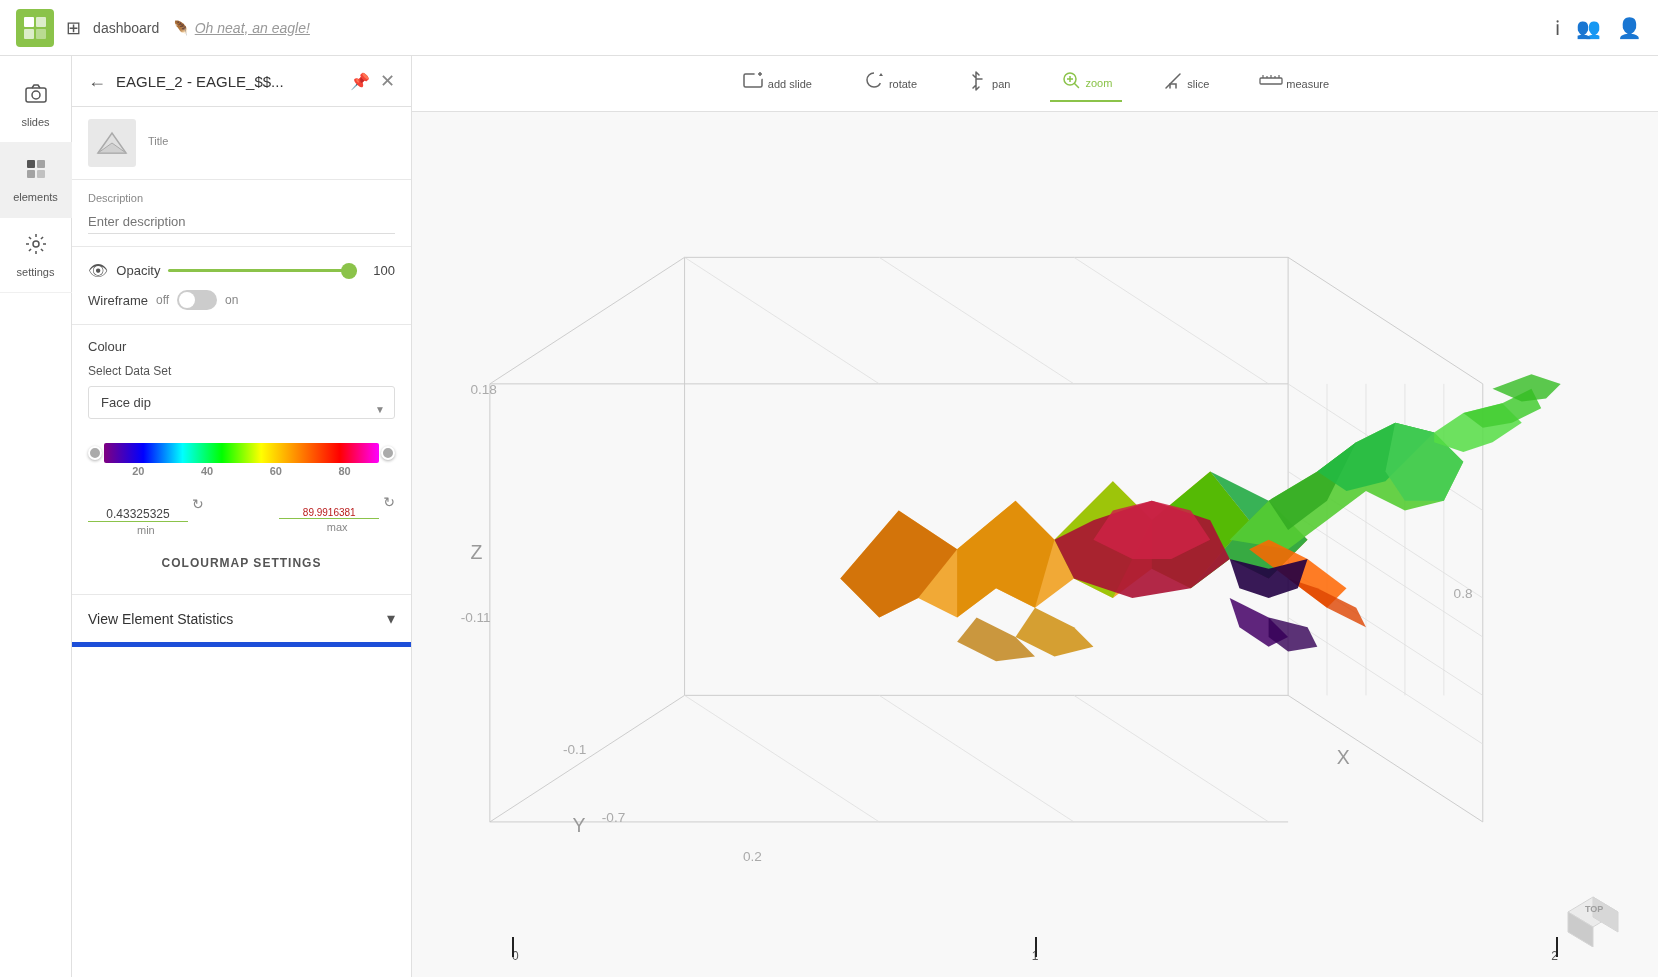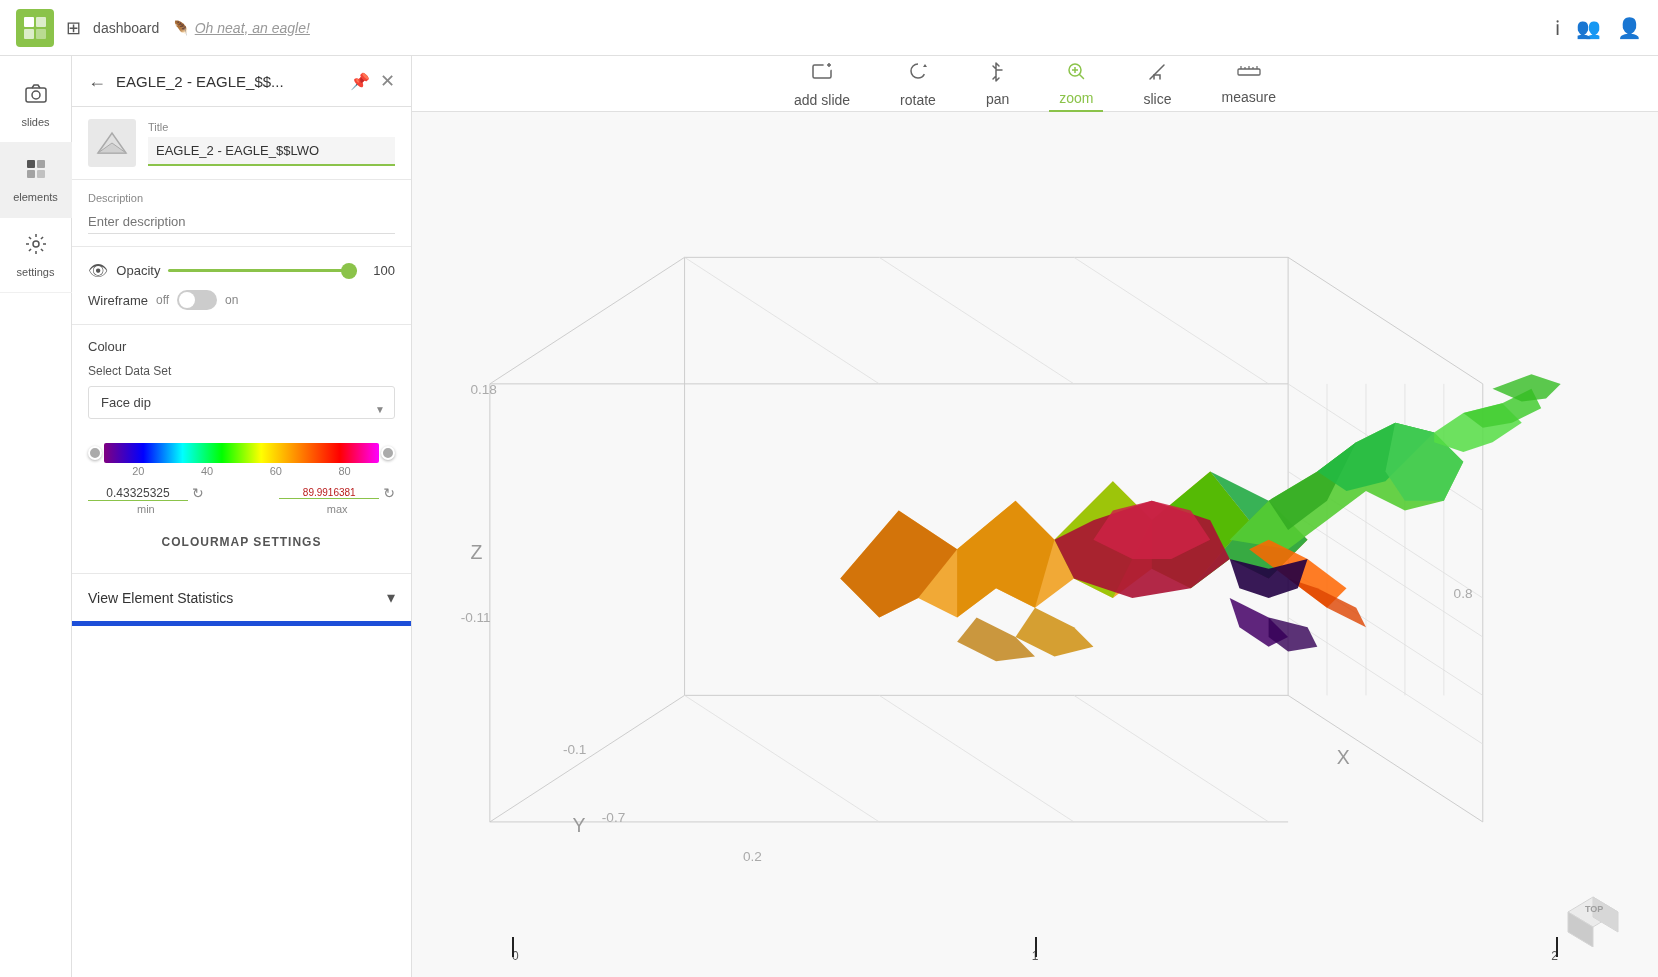--- a/index.html
+++ b/index.html
@@ -272,39 +272,41 @@
       border-radius: 50%;
       background: #aaa;
       border: 2px solid #fff;
       box-shadow: 0 1px 3px rgba(0,0,0,0.3);
       cursor: pointer;
     }
     .colormap-ticks {
       display: flex;
       justify-content: space-around;
       padding: 0 4px;
+      font-weight: bold;
     }
     .colormap-tick { font-size: 11px; color: #888; }
 
     .colormap-values {
       display: flex;
       justify-content: space-between;
       margin-bottom: 10px;
       gap: 10px;
     }
     .colormap-value-group { display: flex; flex-direction: column; align-items: center; gap: 2px; }
     .colormap-value-input {
       border: none;
       border-bottom: 1px solid #8BC34A;
       background: transparent;
       font-size: 12px;
       color: #444;
       width: 100px;
       text-align: center;
       outline: none;
+      margin-top: 22px;
     }
     .colormap-value-sublabel { font-size: 11px; color: #888; }
     .refresh-icon { font-size: 14px; color: #888; cursor: pointer; display: inline; margin-left: 4px; }
     .colormap-value-row { display: flex; align-items: center; }
 
     .colourmap-settings-btn {
       width: 100%;
       padding: 10px 0;
       background: transparent;
       border: none;
@@ -334,27 +336,27 @@
       background: #fff;
       border-bottom: 1px solid #e0e0e0;
       display: flex;
       align-items: center;
       justify-content: center;
       gap: 30px;
       flex-shrink: 0;
     }
     .toolbar-item {
       display: flex;
-      flex-direction: column;
+      flex-direction: row;
       align-items: center;
       gap: 3px;
       cursor: pointer;
       padding: 4px 10px;
       color: #555;
-      font-size: 14px;
+      font-size: 11px;
     }
     .toolbar-item.active { color: #8BC34A; border-bottom: 2px solid #8BC34A; }
     .toolbar-item .tool-icon { font-size: 20px; }
 
     
     .viewport {
       flex: 1;
       background: #f8f8f8;
       position: relative;
       overflow: hidden;
@@ -480,21 +482,20 @@
 
     <div class="object-preview">
       <div class="obj-thumbnail">
         <svg width="36" height="28" viewBox="0 0 36 28" fill="none">
           <polygon points="4,24 18,4 32,24" stroke="#aaa" stroke-width="1.5" fill="#e0e0e0"></polygon>
           <polygon points="4,24 18,14 32,24" stroke="#aaa" stroke-width="1" fill="#d0d0d0"></polygon>
         </svg>
       </div>
       <div class="obj-fields">
         <div class="field-label">Title</div>
-        <input class="field-input" type="text" style="border-top: none; border-right: none; border-left: none; border-image: initial; border-bottom: 2px solid rgb(139, 195, 74); background: rgb(245, 245, 245); padding: 6px 8px; font-size: 13px; width: 100%;" value="EAGLE_2 - EAGLE_$$LWO">
       </div>
     </div>
 
     <div class="description-section">
       <div class="description-label">Description</div>
       <input class="description-input" type="text" placeholder="Enter description" style="width: 100%; border-top: none; border-right: none; border-left: none; border-image: initial; border-bottom: 1px solid rgb(221, 221, 221); background: transparent; padding: 4px 0px; font-size: 13px; color: rgb(170, 170, 170); outline: none;">
     </div>
 
     <div class="opacity-section">
       <div class="opacity-row">

